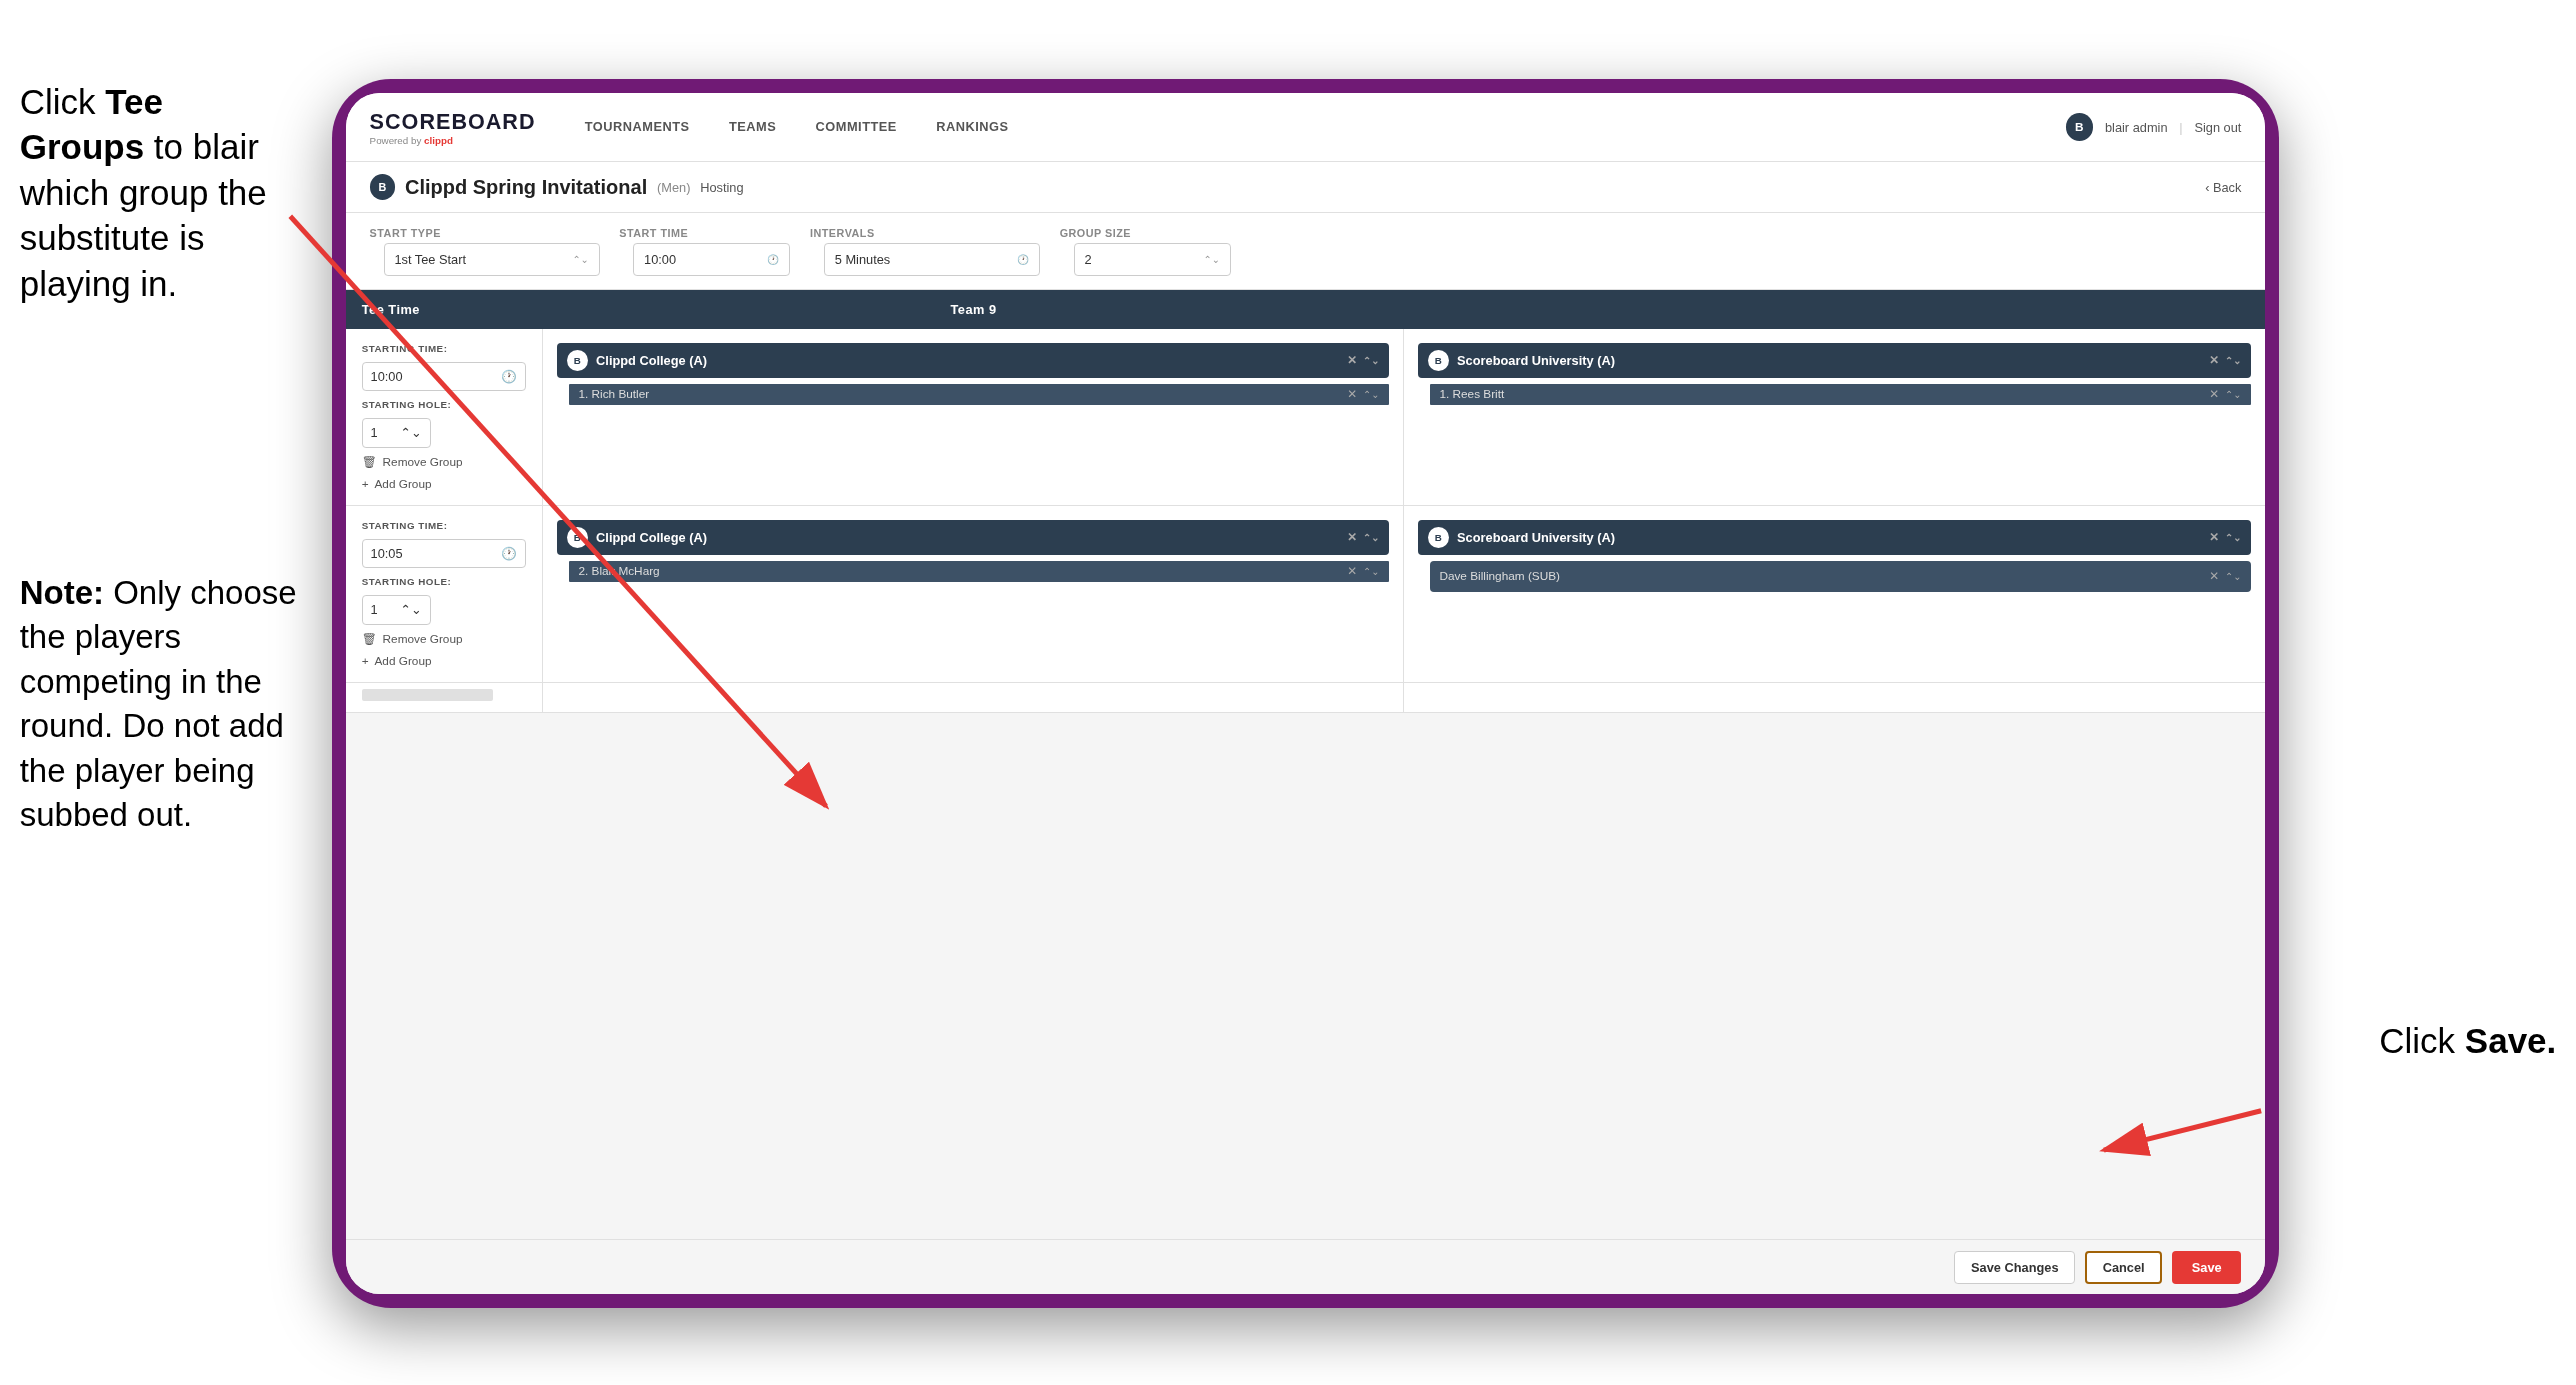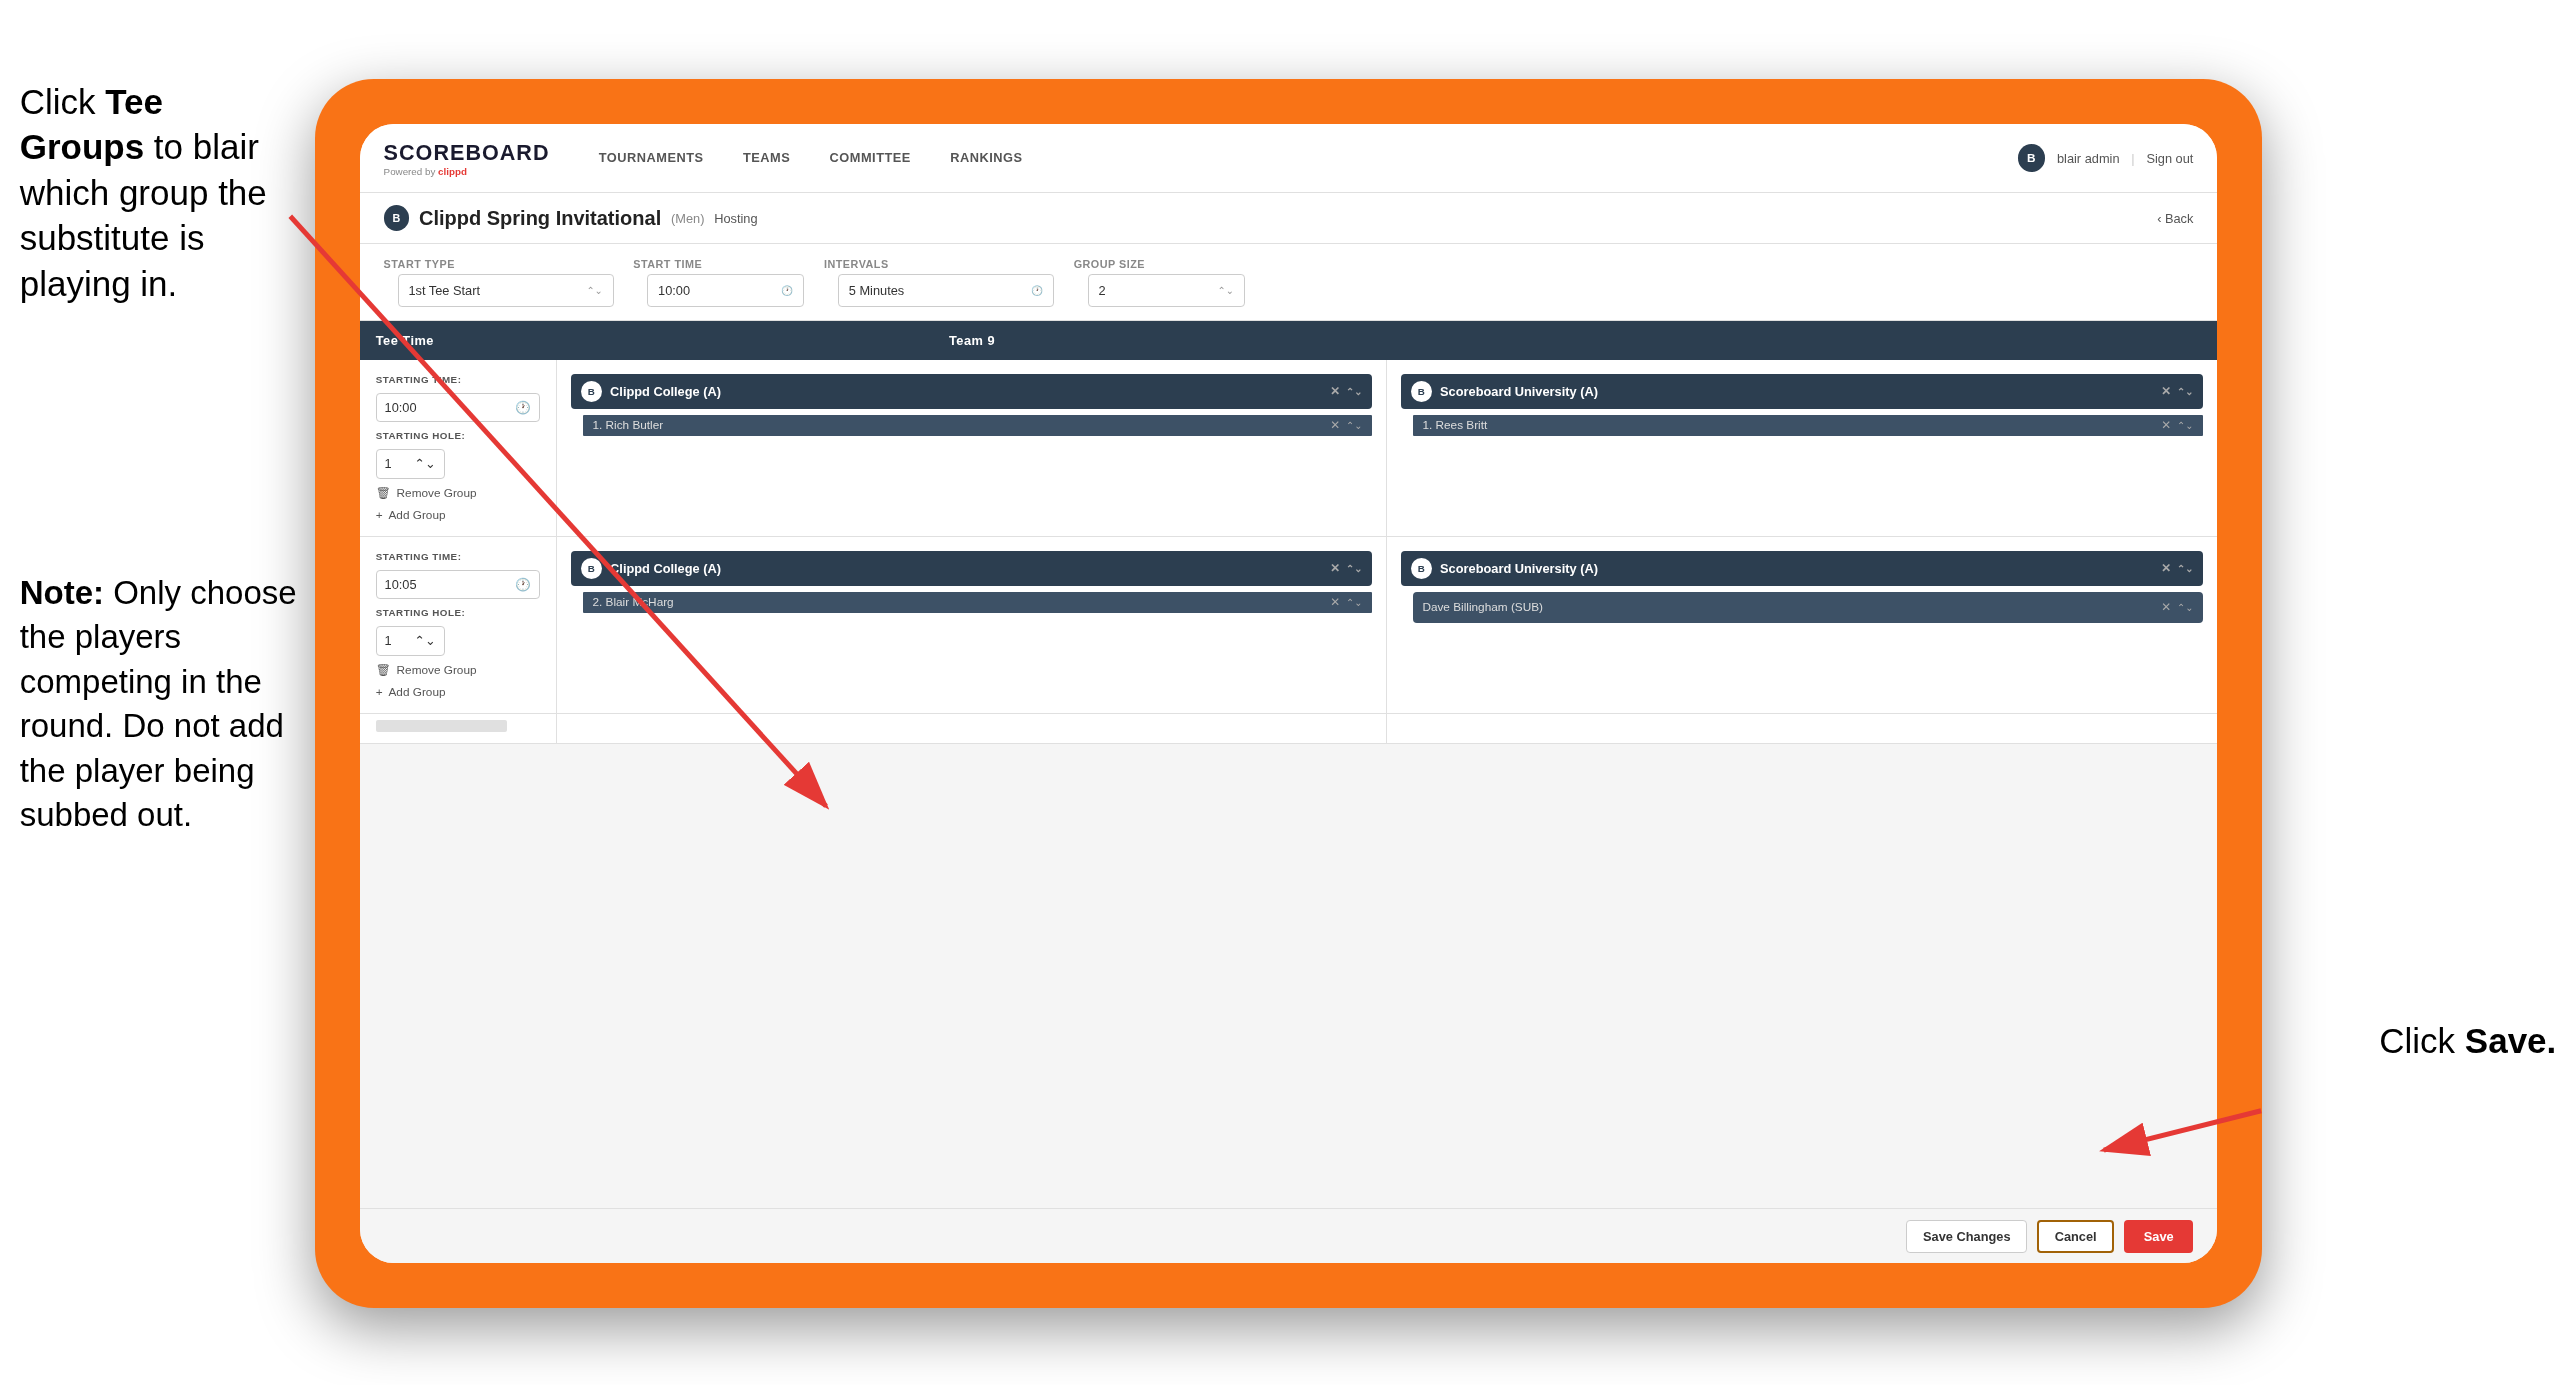--- a/index.html
+++ b/index.html
@@ -44,27 +44,27 @@
       right: 19.7px;
       bottom: 275px;
       font-size: 35px;
       color: #000;
     }
     .click-save-text strong { font-weight: 800; }
 
     
     .tablet-frame {
       position: absolute;
-      left: 315px;
+      left: 332px;
       top: 79px;
       width: 1947px;
       height: 1229px;
-      background: #f97316;
+      background: #701a75;
       border-radius: 59px;
-      padding: 45px;
+      padding: 14px;
       box-shadow: 0 19.7px 59px rgba(0,0,0,0.4);
     }
 
     .tablet-screen {
       width: 100%;
       height: 100%;
       background: #f0f0f0;
       border-radius: 34px;
       overflow: hidden;
       position: relative;

